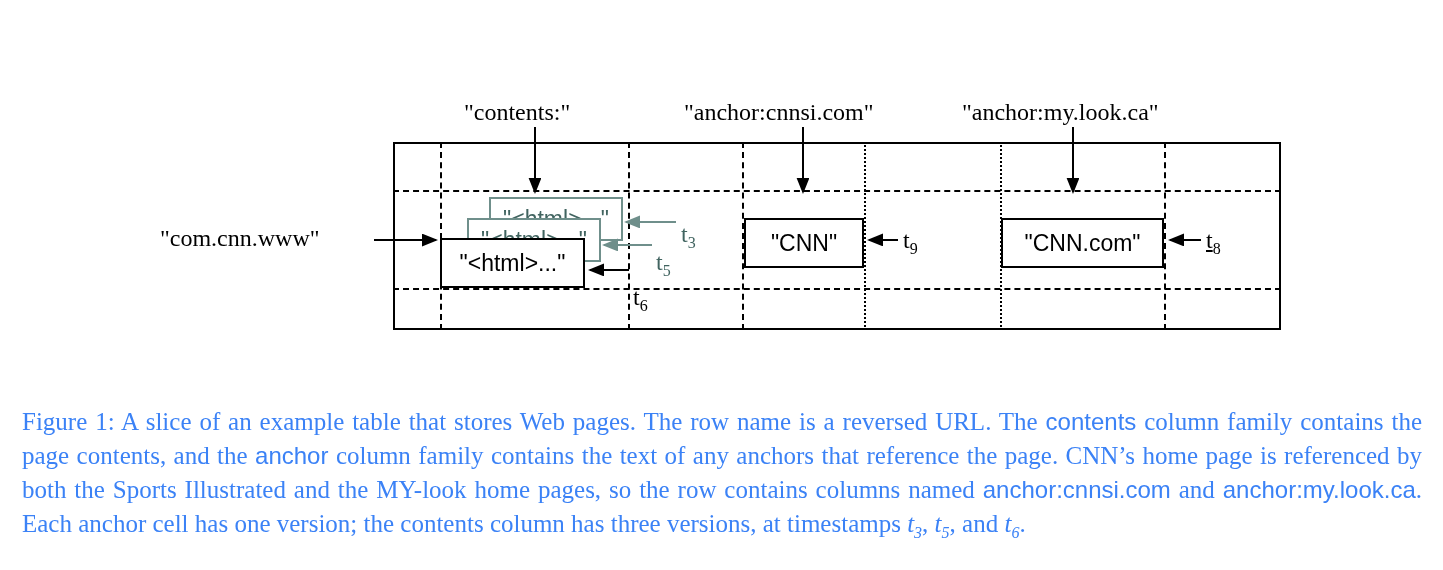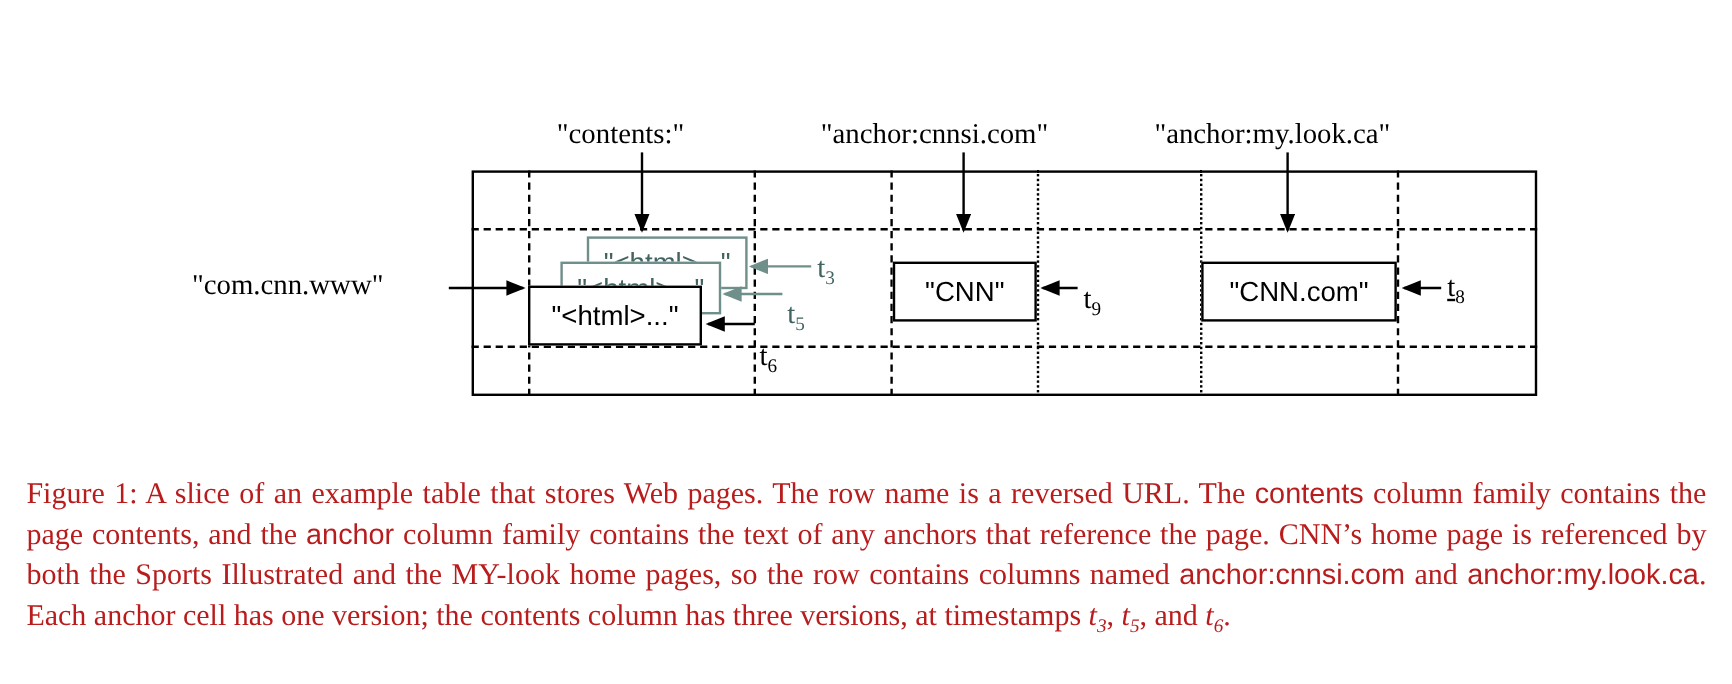--- a/index.html
+++ b/index.html
@@ -124,27 +124,27 @@
     top: 0;
     width: 1443px;
     height: 380px;
     pointer-events: none;
   }
 
   
   #caption {
     position: absolute;
     left: 22px;
-    top: 395px;
+    top: 405px;
     width: 1400px;
     font-family: "Liberation Serif", serif;
     font-size: 25px;
     line-height: 1.36;
     text-align: justify;
-    color: #b91c1c;
+    color: #3b82f6;
   }
   #caption .mono {
     font-family: "Liberation Sans", sans-serif;
     font-size: 24px;
   }
   #caption .it {
     font-style: italic;
   }
   #caption .it sub {
     font-size: 16px;
@@ -185,30 +185,30 @@
   </div>
 
   <div class="cell" style="left:744px; top:218px; width:120px; height:50px;">
     <span>"CNN"</span>
   </div>
 
   <div class="cell" style="left:1001px; top:218px; width:163px; height:50px;">
     <span>"CNN.com"</span>
   </div>
 
-  <div class="ts ts-teal" style="left:681px; top:211px;">
+  <div class="ts ts-teal" style="left:681px; top:221px;">
     <span>t</span><sub>3</sub>
   </div>
   <div class="ts ts-teal" style="left:656px; top:249px;">
     <span>t</span><sub>5</sub>
   </div>
   <div class="ts" style="left:633px; top:256px;margin-top:28px;">
     <span>t</span><sub>6</sub>
   </div>
-  <div class="ts" style="left:903px; top:237px;">
+  <div class="ts" style="left:903px; top:227px;">
     <span>t</span><sub>9</sub>
   </div>
   <div class="ts" style="left:1206px; top:227px;text-decoration:underline;">
     <span>t</span><sub>8</sub>
   </div>
 
   <svg id="arrows" viewBox="0 0 1443 380">
     <defs>
       <marker id="ah" markerWidth="9" markerHeight="9" refX="7" refY="3.2" orient="auto">
         <path d="M0,0 L8,3.2 L0,6.4 z" fill="#000"></path>

